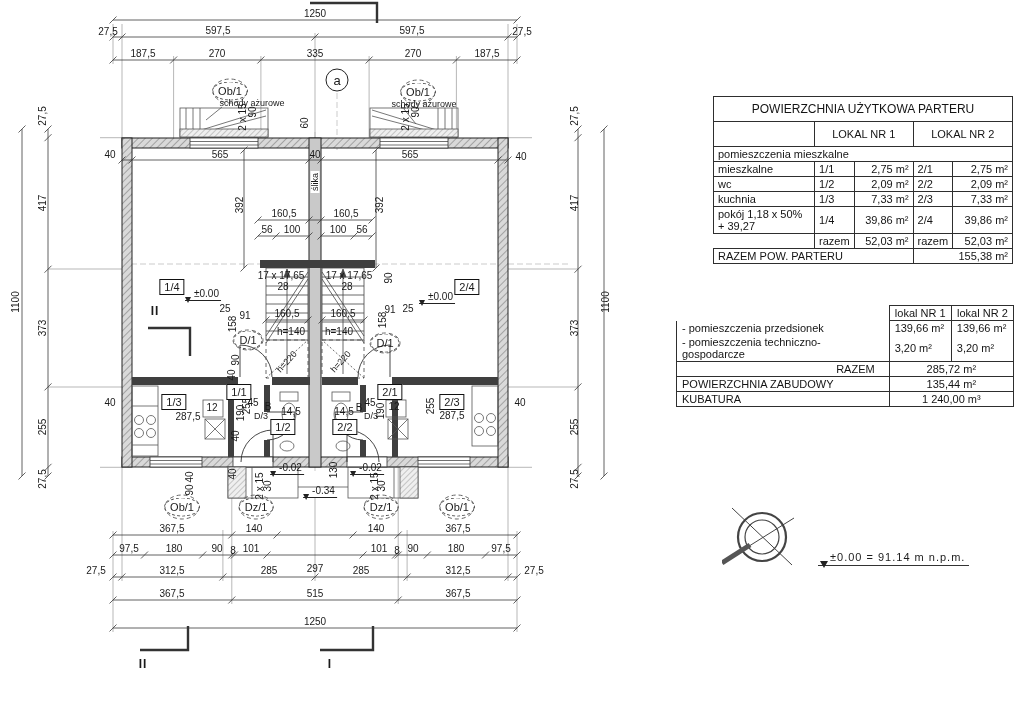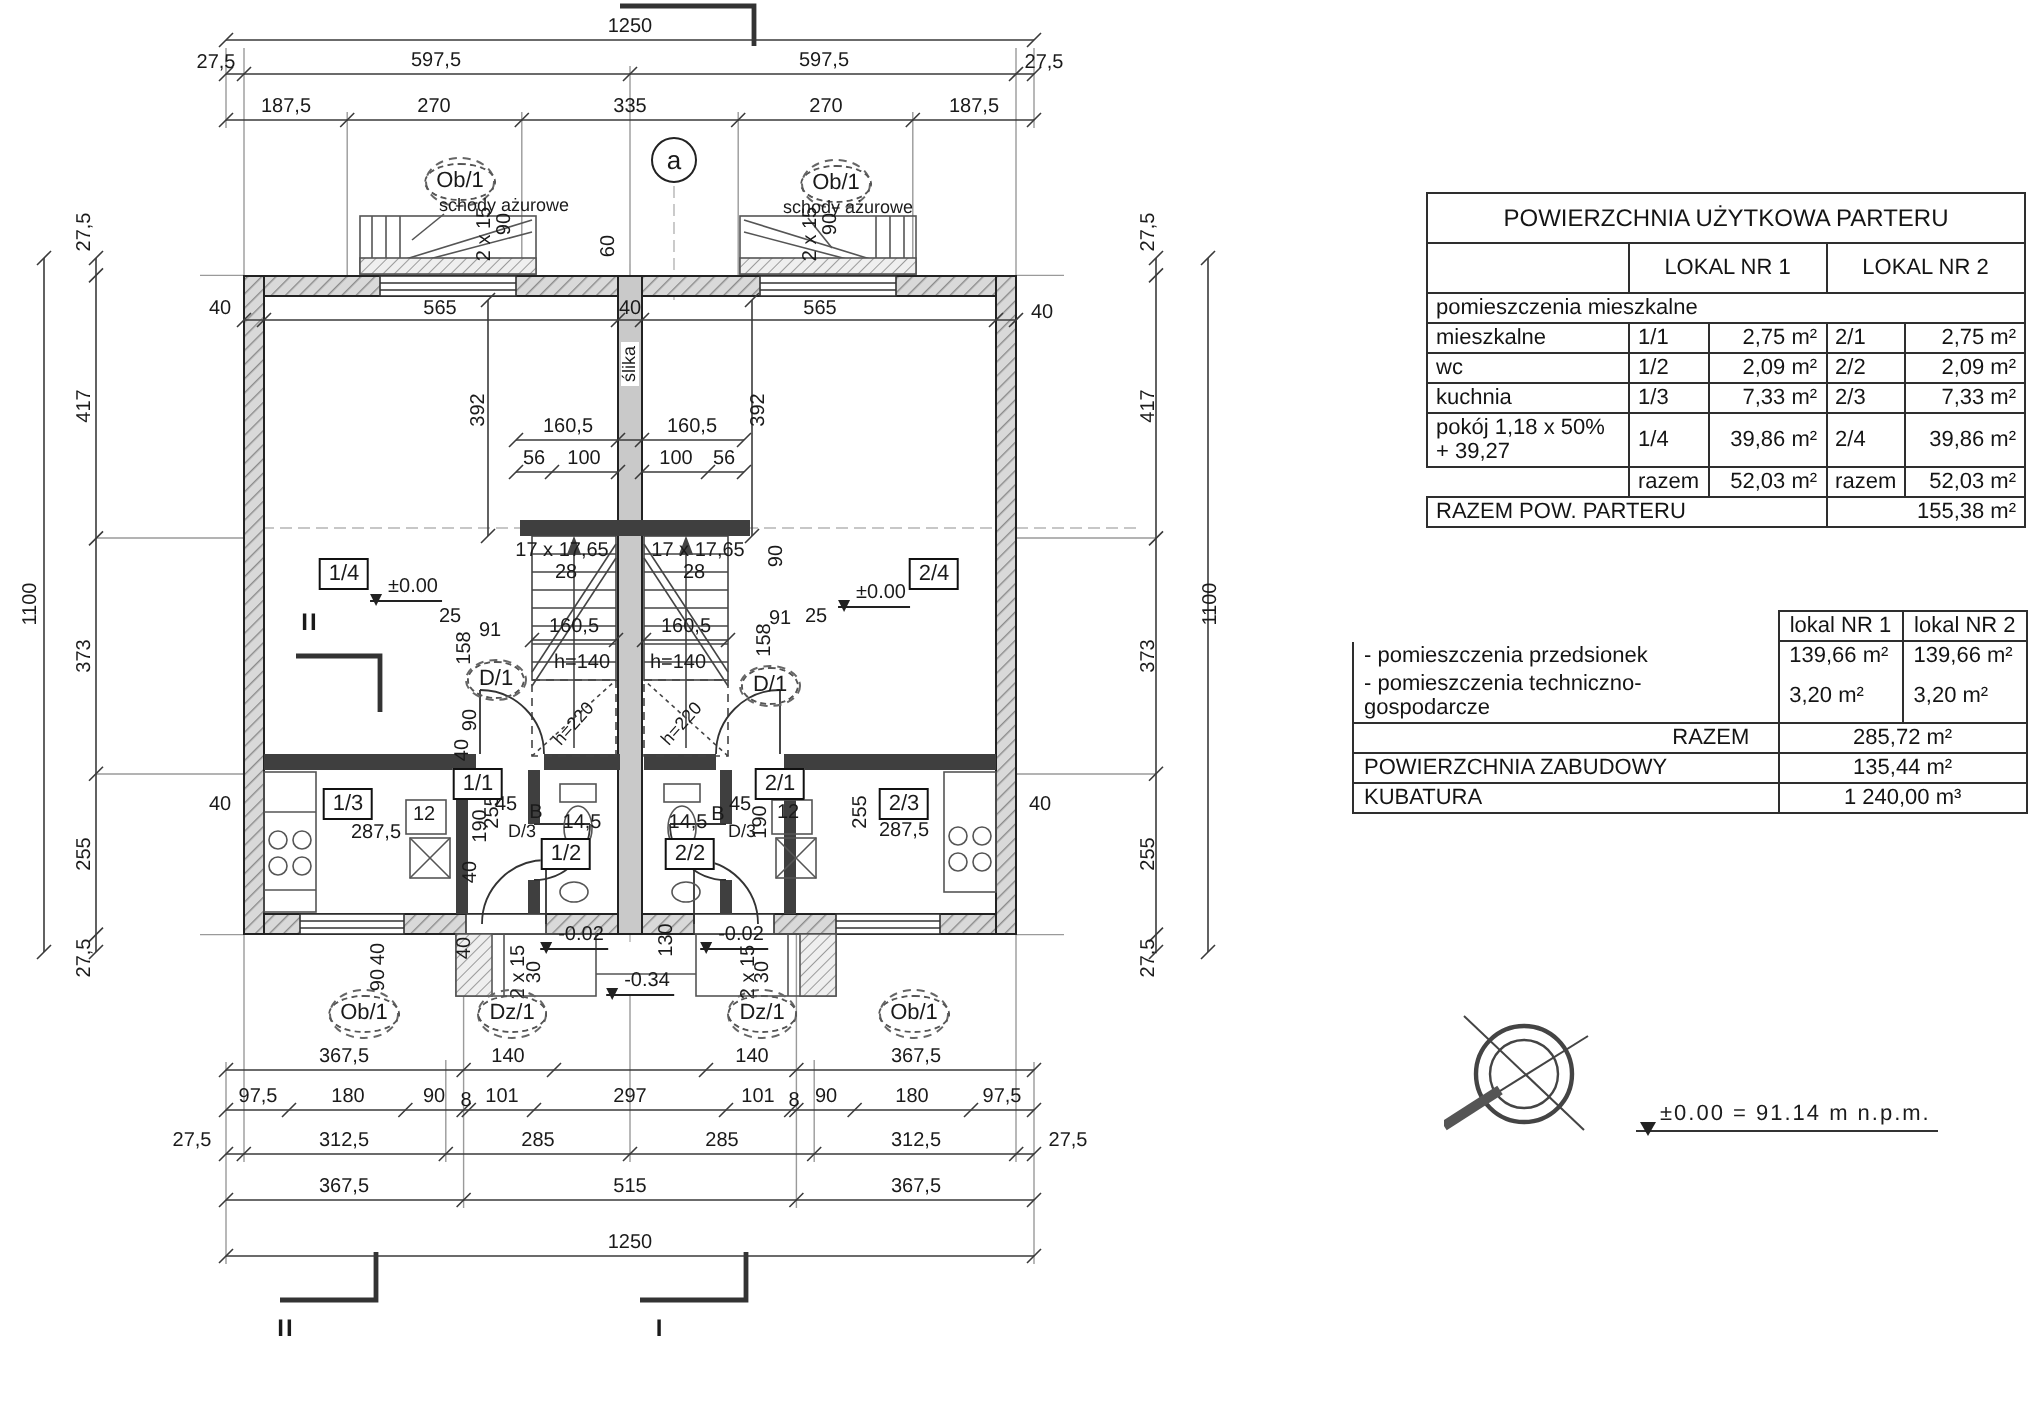--- a/index.html
+++ b/index.html
@@ -477,21 +477,21 @@
       <span class="lbl circ" style="left: 457px; top: 507px;">Ob/1</span>
       <span class="lbl dim" style="left: 172px; top: 529px;">367,5</span>
       <span class="lbl dim" style="left: 254px; top: 529px;">140</span>
       <span class="lbl dim" style="left: 376px; top: 529px;">140</span>
       <span class="lbl dim" style="left: 458px; top: 529px;">367,5</span>
       <span class="lbl dim" style="left: 129px; top: 549px;">97,5</span>
       <span class="lbl dim" style="left: 174px; top: 549px;">180</span>
       <span class="lbl dim" style="left: 217px; top: 549px;">90</span>
       <span class="lbl dim" style="left: 233px; top: 551px;">8</span>
       <span class="lbl dim" style="left: 251px; top: 549px;">101</span>
-      <span class="lbl dim" style="left: 315px; top: 549px; text-align: right;">297</span>
+      <span class="lbl dim" style="left: 315px; top: 569px; text-align: right;">297</span>
       <span class="lbl dim" style="left: 379px; top: 549px;">101</span>
       <span class="lbl dim" style="left: 397px; top: 551px;">8</span>
       <span class="lbl dim" style="left: 413px; top: 549px;">90</span>
       <span class="lbl dim" style="left: 456px; top: 549px;">180</span>
       <span class="lbl dim" style="left: 501px; top: 549px;">97,5</span>
       <span class="lbl dim" style="left: 96px; top: 571px;">27,5</span>
       <span class="lbl dim" style="left: 172px; top: 571px;">312,5</span>
       <span class="lbl dim" style="left: 269px; top: 571px;">285</span>
       <span class="lbl dim" style="left: 361px; top: 571px;">285</span>
       <span class="lbl dim" style="left: 458px; top: 571px;">312,5</span>

